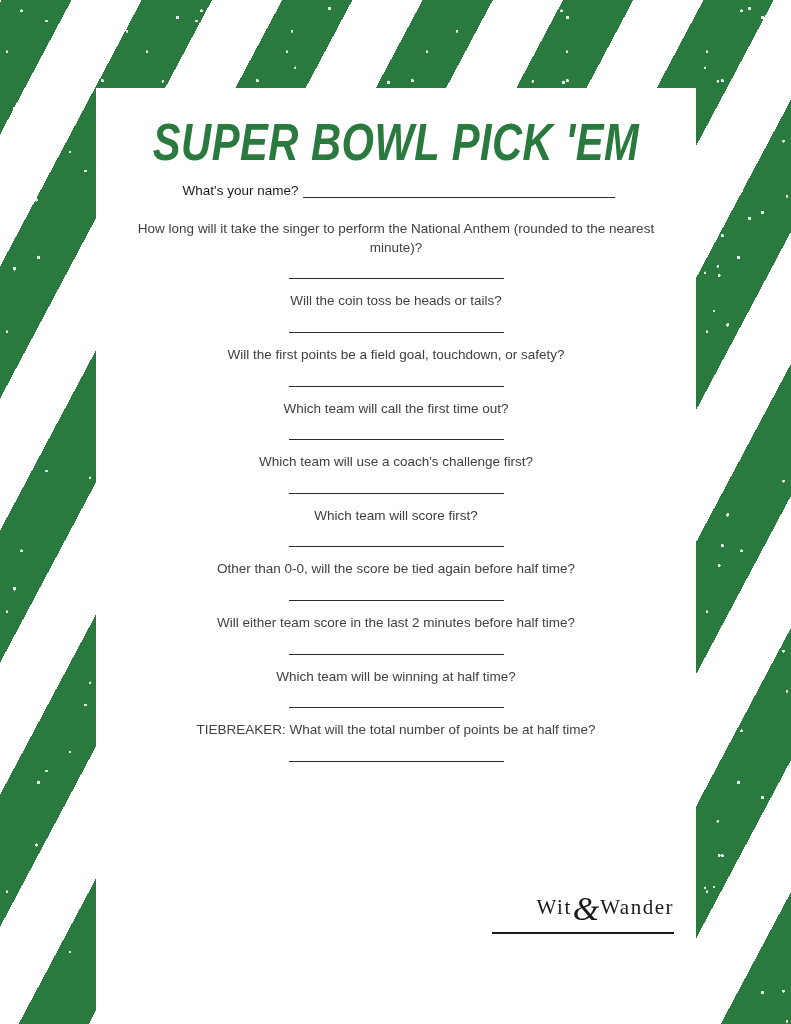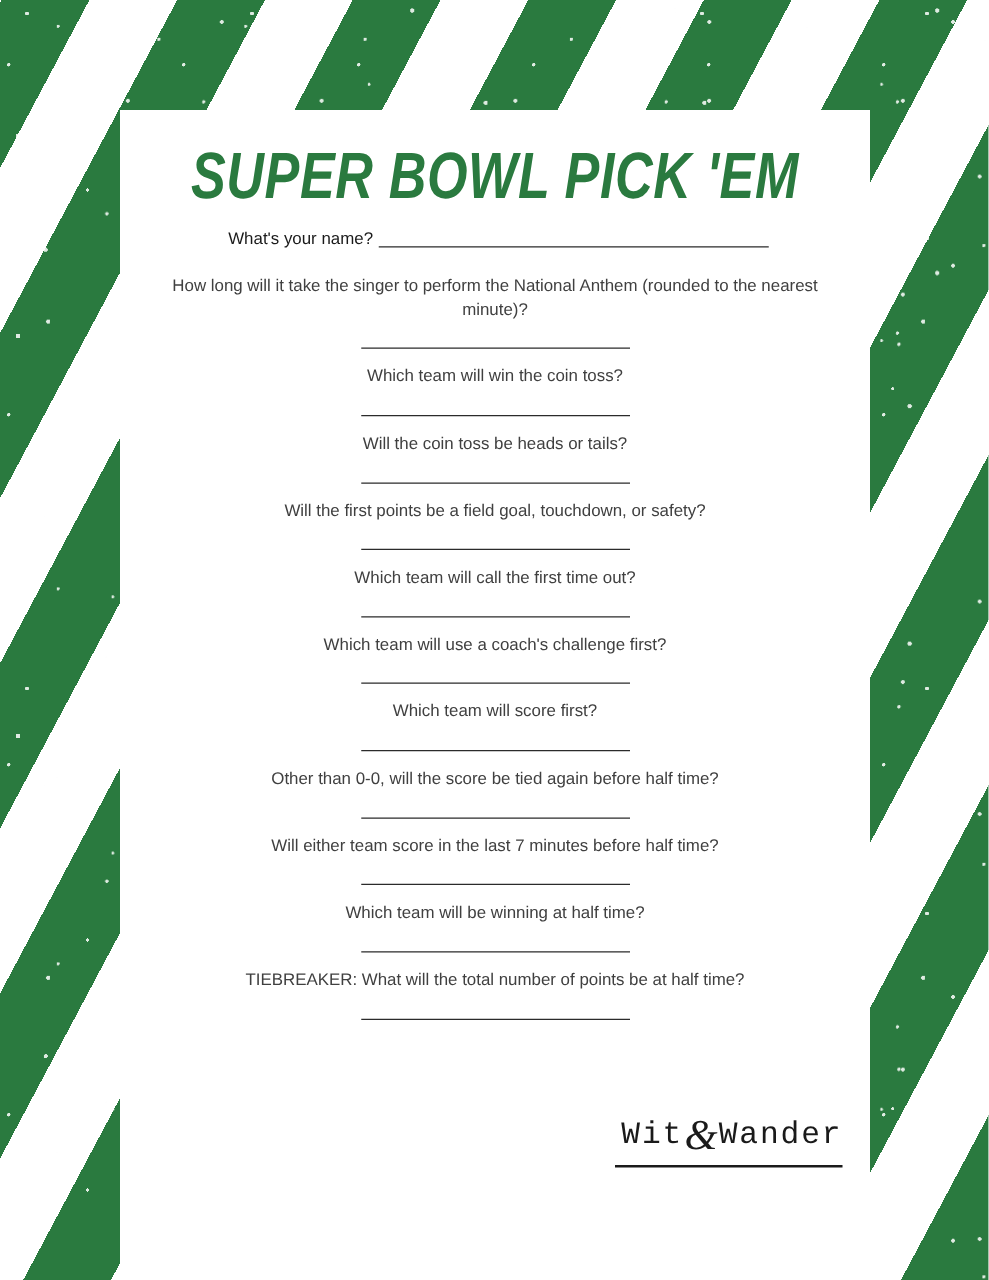--- a/index.html
+++ b/index.html
@@ -146,22 +146,22 @@
   
   .logo {
     position: absolute;
     right: 22px;
     bottom: 30px;
     display: flex;
     align-items: center;
     color: #1a1a1a;
   }
   .logo-word {
-    font-family: Liberation Mono, monospace;
-    font-size: 25px;
+    font-family: Liberation Serif, serif;
+    font-size: 21px;
     letter-spacing: 1.5px;
     font-weight: normal;
   }
   .logo-amp {
     font-family: "Liberation Serif", serif;
     font-size: 34px;
     font-style: italic;
     margin: 0 1px;
     position: relative;
     top: 2px;
@@ -193,24 +193,20 @@
     <div class="name-row">
       <span class="name-label">What's your name?</span>
       <span class="name-rule"></span>
     </div>
 
     <div class="q-block">
       <p class="q">How long will it take the singer to perform the National Anthem (rounded to the nearest minute)?</p>
       <div class="answer-rule"></div>
     </div>
 
-    <div class="q-block">
-      <p class="q">Which team will win the coin toss?</p>
-      <div class="answer-rule"></div>
-    </div>
 
     <div class="q-block">
       <p class="q">Will the coin toss be heads or tails?</p>
       <div class="answer-rule"></div>
     </div>
 
     <div class="q-block">
       <p class="q">Will the first points be a field goal, touchdown, or safety?</p>
       <div class="answer-rule"></div>
     </div>
@@ -230,21 +226,21 @@
       <div class="answer-rule"></div>
     </div>
 
 
     <div class="q-block">
       <p class="q">Other than 0-0, will the score be tied again before half time?</p>
       <div class="answer-rule"></div>
     </div>
 
     <div class="q-block">
-      <p class="q">Will either team score in the last 7 minutes before half time?</p>
+      <p class="q">Will either team score in the last 2 minutes before half time?</p>
       <div class="answer-rule"></div>
     </div>
 
     <div class="q-block">
       <p class="q">Which team will be winning at half time?</p>
       <div class="answer-rule"></div>
     </div>
 
     <div class="q-block">
       <p class="q">TIEBREAKER: What will the total number of points be at half time?</p>

